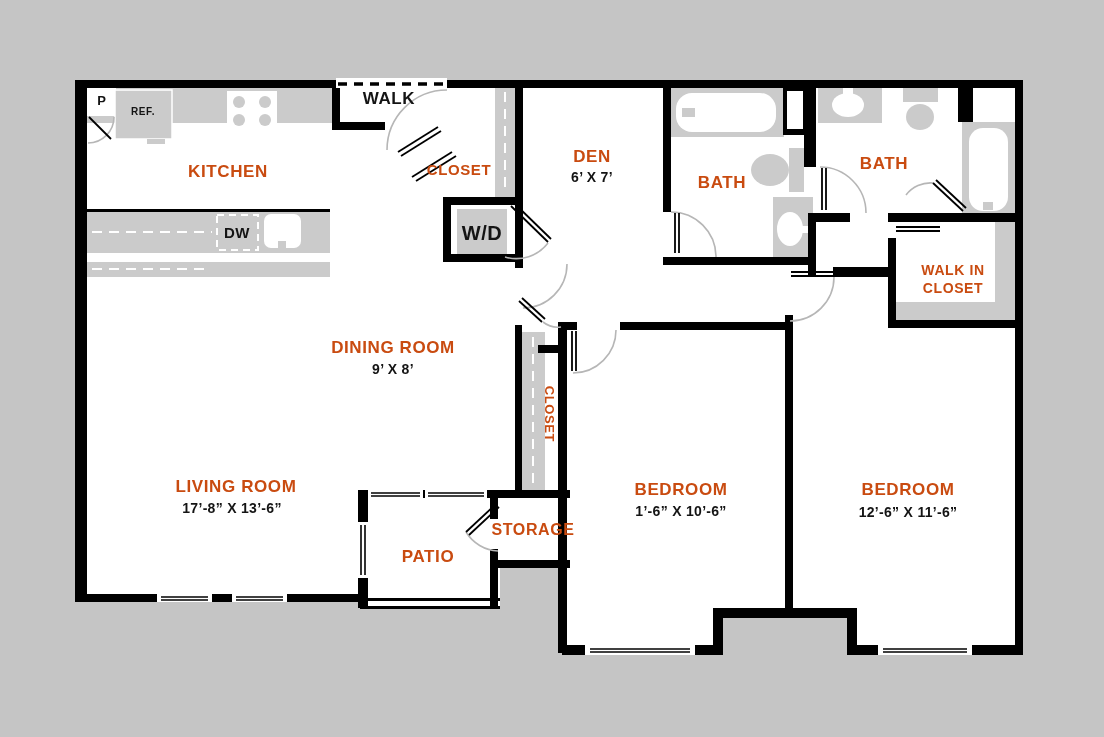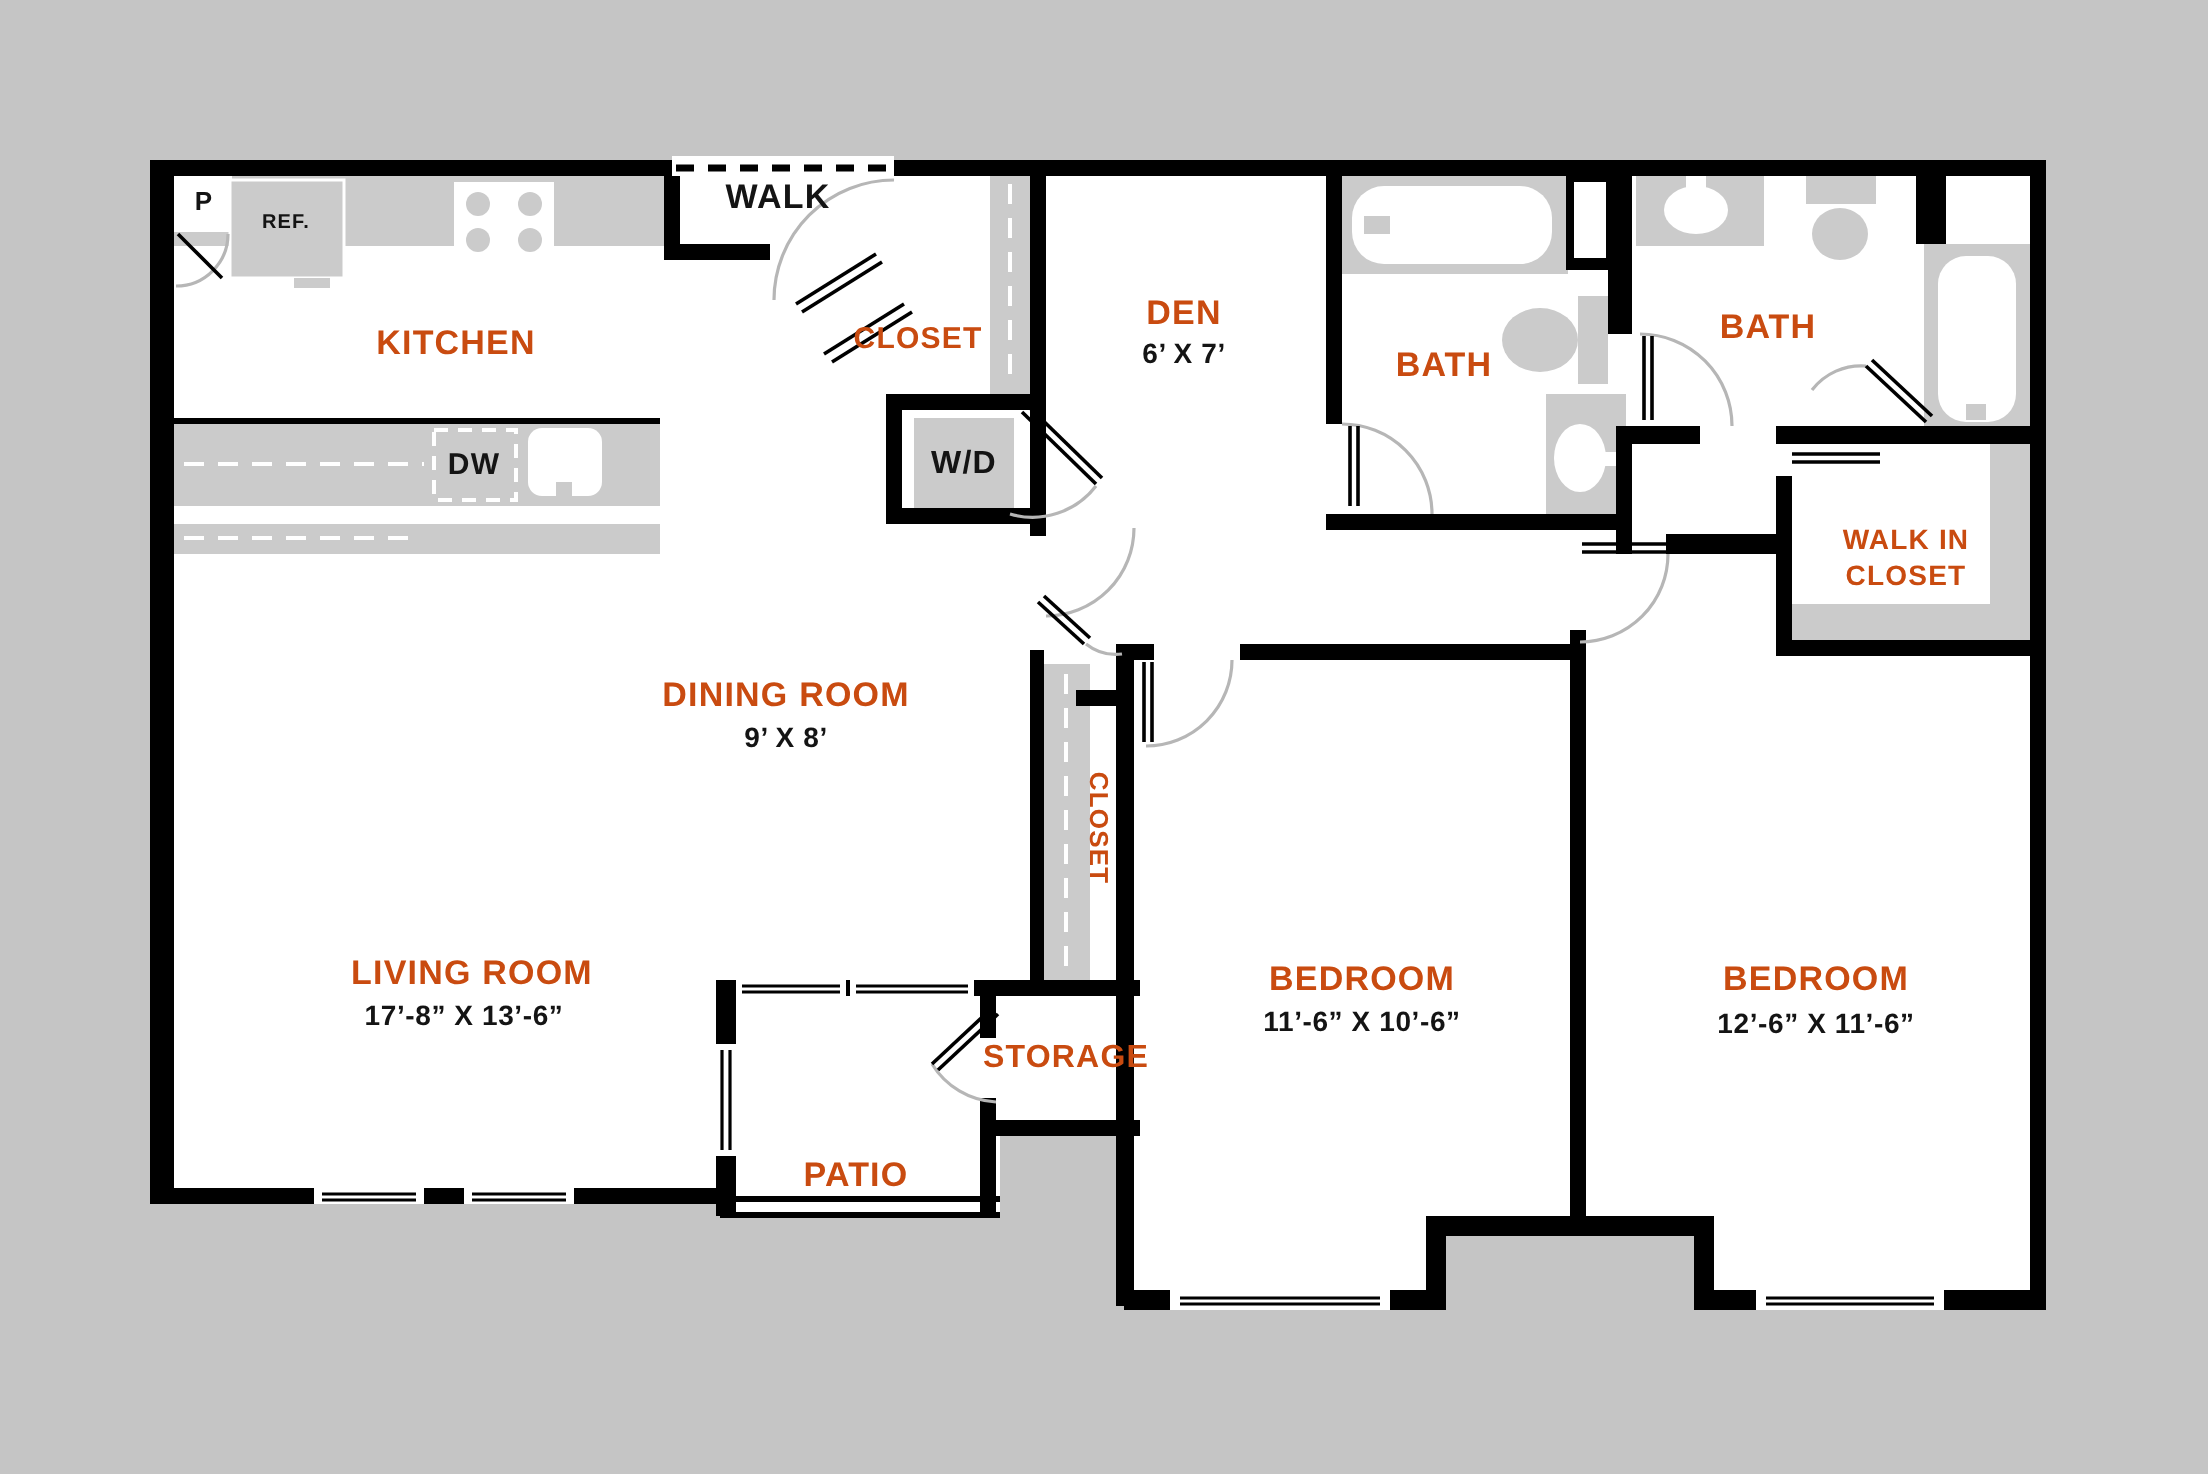--- a/index.html
+++ b/index.html
@@ -225,27 +225,27 @@
 <div class="lbl fix" style="left:143px;top:112px;font-size:10px">REF.</div>
 <div class="lbl room" style="left:228px;top:172px">KITCHEN</div>
 <div class="lbl fix" style="left:389px;top:99px;font-size:17px">WALK</div>
 <div class="lbl room small" style="left:459px;top:170px;font-size:15px">CLOSET</div>
 <div class="lbl room" style="left:592px;top:157px">DEN</div>
 <div class="lbl dim" style="left:592px;top:177px">6’ X 7’</div>
 <div class="lbl room" style="left:722px;top:183px">BATH</div>
 <div class="lbl room" style="left:884px;top:164px">BATH</div>
 <div class="lbl room small" style="left:953px;top:270px">WALK IN</div>
 <div class="lbl room small" style="left:953px;top:288px">CLOSET</div>
-<div class="lbl fix" style="left:482px;top:233px;font-size:16px">W/D</div>
+<div class="lbl fix" style="left:482px;top:233px;font-size:20px">W/D</div>
 <div class="lbl fix" style="left:237px;top:233px;font-size:15px">DW</div>
 <div class="lbl room" style="left:393px;top:348px">DINING ROOM</div>
 <div class="lbl dim" style="left:393px;top:369px">9’ X 8’</div>
 <div class="lbl room vert" style="left:549px;top:414px">CLOSET</div>
 <div class="lbl room" style="left:236px;top:487px">LIVING ROOM</div>
 <div class="lbl dim" style="left:232px;top:508px">17’-8” X 13’-6”</div>
-<div class="lbl room" style="left:428px;top:588px">PATIO</div>
+<div class="lbl room" style="left:428px;top:557px">PATIO</div>
 <div class="lbl room" style="left:533px;top:530px;font-size:16px">STORAGE</div>
 <div class="lbl room" style="left:681px;top:490px">BEDROOM</div>
-<div class="lbl dim" style="left:681px;top:511px">11’-6” X 10’-6”</div>
+<div class="lbl dim" style="left:681px;top:511px">1’-6” X 10’-6”</div>
 <div class="lbl room" style="left:908px;top:490px">BEDROOM</div>
 <div class="lbl dim" style="left:908px;top:512px">12’-6” X 11’-6”</div>
 
 </div>
 
 </body></html>

